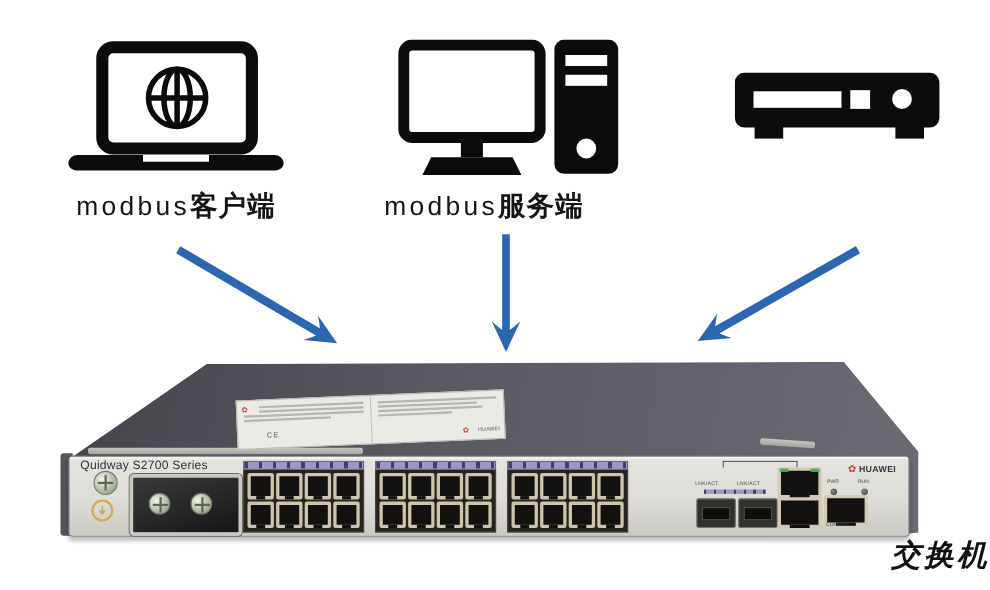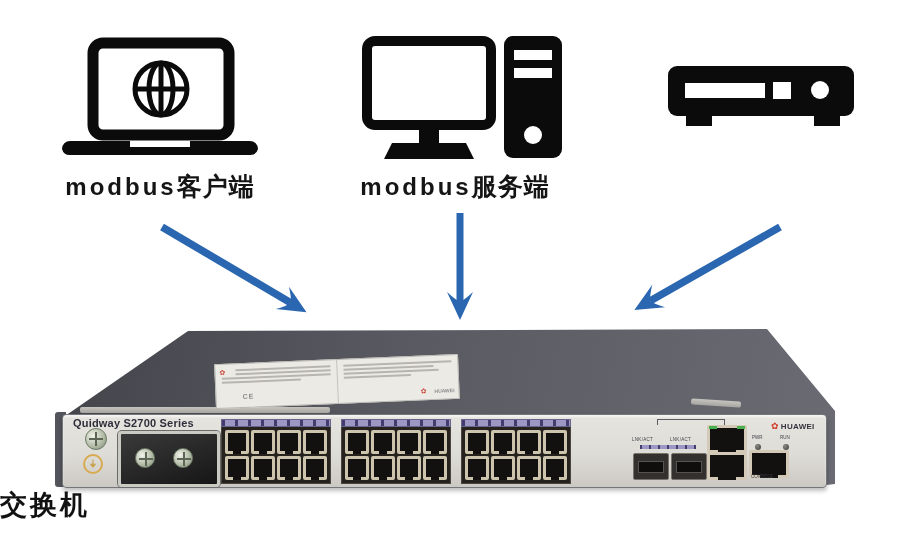--- a/index.html
+++ b/index.html
@@ -1,42 +1,42 @@
 <!DOCTYPE html>
 <html><head>
 <meta charset="utf-8">
 <style>
   html,body{margin:0;padding:0;background:#fff;}
   .canvas{position:relative;width:900px;height:536px;background:#fff;overflow:hidden;
           font-family:"Liberation Sans","DejaVu Sans",sans-serif;}
   .abs{position:absolute;}
   
   .node-label{position:absolute;top:170px;height:38px;text-align:center;color:#151515;white-space:nowrap;}
-  .node-label .en{font-size:24px;font-weight:700;letter-spacing:3px;}
+  .node-label .en{font-size:24px;font-weight:400;letter-spacing:3px;}
   .node-label .zh{font-size:25px;font-weight:800;letter-spacing:1px;}
   
   .switch{position:absolute;left:55px;top:324px;width:790px;height:166px;}
   .sw-top{position:absolute;left:0;top:0;width:790px;height:166px;
           background:linear-gradient(100deg,#44454b 0%,#595a62 45%,#6a6b73 100%);
           clip-path:polygon(10px 92px,133px 7px,712px 5px,780px 87px,780px 160px,762px 162px,762px 92px);}
   .sw-groove{position:absolute;background:linear-gradient(180deg,#c6c4bf,#a7a5a0);height:6px;border-radius:2px;}
   .sticker{position:absolute;left:160px;top:35px;width:242px;height:43px;background:#eceae5;
            border:1px solid #b9b7b1;transform:rotate(-2.4deg);display:flex;font-size:5px;color:#6b6b6b;}
   .sticker .half{flex:1;padding:3px 4px;position:relative;}
   .sticker .half+.half{border-left:1px solid #c4c2bc;}
   .hline{height:2px;background:#b7b5b0;margin:2px 2px;}
   .ce{position:absolute;left:26px;bottom:7px;font-size:7px;font-weight:700;color:#8b8b8b;letter-spacing:1px;}
   .stk-brand{position:absolute;right:4px;bottom:5px;font-size:5px;font-weight:700;color:#8d8d8d;}
   .stk-logo{position:absolute;right:32px;bottom:4px;color:#c9473a;font-size:7px;}
   .stk-dot{position:absolute;left:4px;top:4px;color:#c9473a;font-size:7px;}
   .sw-front{position:absolute;left:7px;top:90px;width:763px;height:72px;border-radius:4px;
             background:linear-gradient(180deg,#e6e4df 0%,#dedcd7 55%,#ccc9c3 100%);
             border:1px solid #75757c;box-shadow:inset 0 2px 2px rgba(255,255,255,.6),0 3px 4px rgba(0,0,0,.25);}
   .sw-leftcap{position:absolute;left:0;top:88px;width:11px;height:75px;background:#54555c;border-radius:3px 0 0 3px;}
-  .sw-title{position:absolute;left:18px;top:93px;font-size:11px;font-weight:700;color:#2e2e3a;letter-spacing:.2px;}
+  .sw-title{position:absolute;left:18px;top:93px;font-size:11px;font-weight:400;color:#2e2e3a;letter-spacing:.2px;}
   .sw-spec{position:absolute;left:62px;top:106px;font-size:5px;color:#555;}
   .screw{position:absolute;width:20px;height:20px;border-radius:50%;
          background:radial-gradient(circle at 35% 35%,#f2f4ea,#aeb8a2 60%,#7e8a74);border:1px solid #6d7a66;}
   .screw::before,.screw::after{content:"";position:absolute;background:#5d6656;}
   .screw::before{left:9px;top:3px;width:2px;height:14px;}
   .screw::after{left:3px;top:9px;width:14px;height:2px;}
   .ground{position:absolute;left:28px;top:130px;width:16px;height:16px;border:2px solid #d8a94f;border-radius:50%;
           color:#c79a3e;font-size:9px;line-height:16px;text-align:center;font-weight:700;}
   .pwr-term{position:absolute;left:63px;top:107px;width:96px;height:50px;border-radius:4px;
             background:linear-gradient(160deg,#3a3a3a,#161616);border:3px solid #c9cac2;box-shadow:0 0 0 1px #6a6a6a;}
@@ -62,22 +62,22 @@
   .sfp-lbl{position:absolute;top:113px;font-size:4.5px;color:#3f3f46;letter-spacing:.3px;}
   .mini-strip{position:absolute;left:585px;top:121px;width:56px;height:4px;
               background:repeating-linear-gradient(90deg,#433c6e 0 2px,#9d97c3 2px 9px);}
   .bracket{position:absolute;left:602px;top:95px;width:66px;height:5px;border:1px solid #5b5b62;border-bottom:none;}
   .led-lbl{position:absolute;top:111px;font-size:4.5px;color:#3f3f46;}
   .led-dot{position:absolute;top:120px;width:6px;height:6px;border-radius:50%;
            background:radial-gradient(circle at 35% 35%,#8a8a84,#3a3734);}
   .console-lbl{position:absolute;left:681px;top:150px;width:52px;text-align:center;font-size:4.5px;color:#3f3f46;}
   .hw-logo{position:absolute;left:716px;top:97px;font-size:8px;font-weight:700;color:#34343e;letter-spacing:.3px;}
   .hw-logo .flower{color:#d03a2b;margin-right:2px;font-size:9px;}
-  .caption{position:absolute;left:0;top:487px;width:900px;text-align:left;font-size:27px;font-weight:800;
-           letter-spacing:3px;color:#111;}
+  .caption{position:absolute;left:0;top:487px;width:900px;text-align:right;font-size:27px;font-weight:800;
+           letter-spacing:3px;color:#111;font-style:italic;}
 </style>
 </head>
 <body>
 
 <div class="canvas">
 
   <svg class="abs" style="left:62px;top:37px" width="196" height="120" viewBox="0 0 196 120">
     <rect x="31" y="6" width="136" height="92" rx="10" fill="#fff" stroke="#0b0b0b" stroke-width="11"></rect>
     <g stroke="#0b0b0b" stroke-width="5" fill="none">
       <circle cx="99" cy="52" r="26"></circle>
@@ -103,21 +103,21 @@
     <rect x="17" y="17" width="80" height="15" fill="#fff"></rect>
     <rect x="105" y="16" width="18" height="17" fill="#fff"></rect>
     <circle cx="152" cy="24" r="9" fill="#fff"></circle>
     <rect x="18" y="48" width="26" height="12" fill="#0b0b0b"></rect>
     <rect x="146" y="48" width="26" height="12" fill="#0b0b0b"></rect>
   </svg>
 
   <div class="node-label" style="left:40px;width:240px">
     <span class="en">modbus</span><span class="zh">客户端</span>
   </div>
-  <div class="node-label" style="left:335px;width:240px">
+  <div class="node-label" style="left:320px;width:240px">
     <span class="en">modbus</span><span class="zh">服务端</span>
   </div>
 
   <svg class="abs" style="left:0;top:0" width="900" height="536" viewBox="0 0 900 536">
     <defs>
       <marker id="ah" viewBox="-32 -15 36 30" refX="-18" refY="0" markerWidth="36" markerHeight="30" orient="auto" markerUnits="userSpaceOnUse" overflow="visible">
         <path d="M0,0 L-28,-13 Q-21,-5.5 -18,0 Q-21,5.5 -28,13 Z" fill="#2b67b1"></path>
       </marker>
     </defs>
     <line x1="162" y1="227" x2="291" y2="303" stroke-width="7.5" marker-end="url(#ah)" stroke="#2b67b1"></line>

